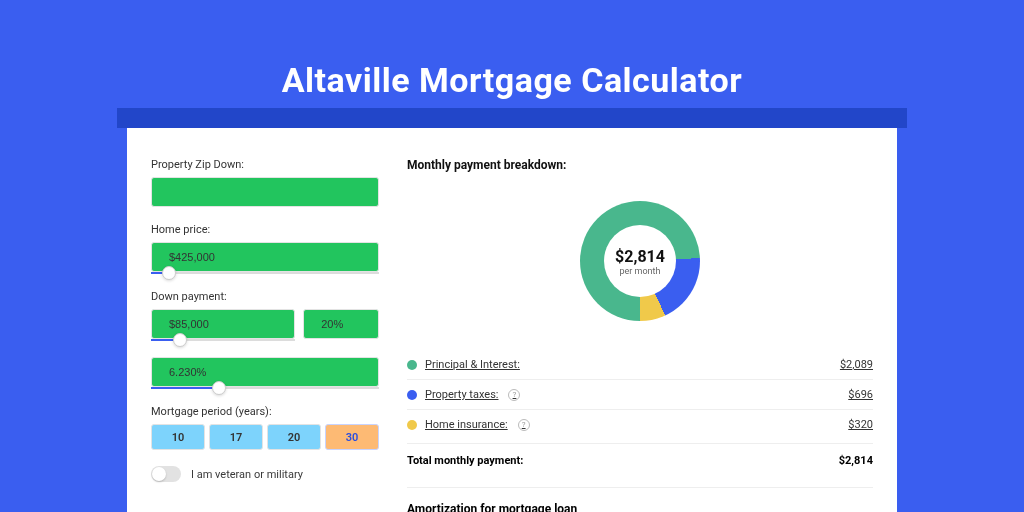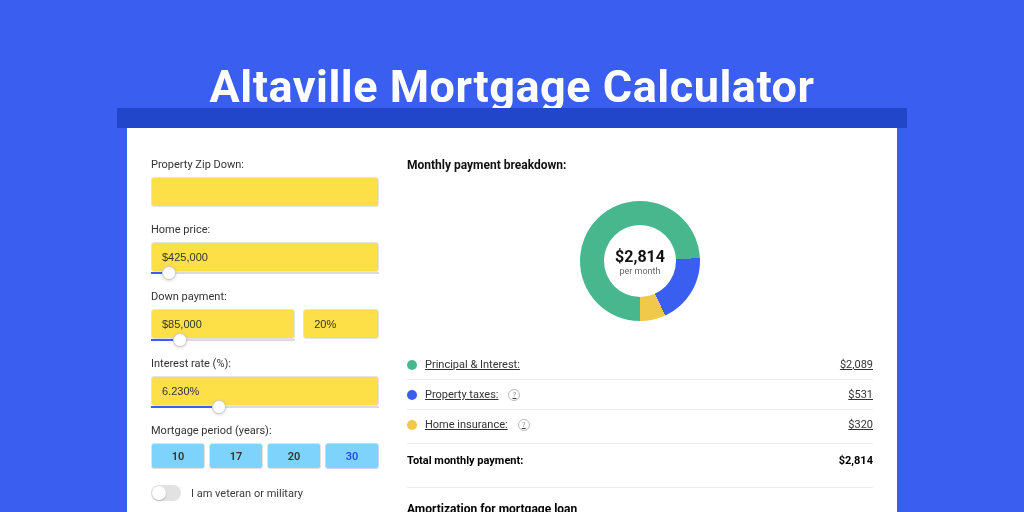--- a/index.html
+++ b/index.html
@@ -7,21 +7,21 @@
     font-family: -apple-system, BlinkMacSystemFont, "Segoe UI", Roboto, Helvetica, Arial, sans-serif;
     background: #3a5ef0;
     width: 1024px;
     height: 512px;
     overflow: hidden;
     position: relative;
   }
   .page-title {
     text-align: center;
     color: #fff;
-    font-size: 45px;
+    font-size: 34px;
     font-weight: 700;
     padding-top: 60px;
     padding-bottom: 28px;
     letter-spacing: 0.5px;
   }
   .shadow-bar {
     position: absolute;
     top: 108px;
     left: 50%;
     transform: translateX(-50%);
@@ -52,24 +52,24 @@
   .field-label {
     font-size: 11px;
     color: #333;
     margin-bottom: 6px;
   }
   .text-input {
     width: 100%;
     height: 30px;
     border: 1px solid #e3e3e3;
     border-radius: 3px;
-    padding: 0 10px;
+    padding: 0 17px;
     font-size: 11px;
     color: #333;
-    background: #fde047;
+    background: #22c55e;
   }
   .field-block { margin-bottom: 16px; }
   .slider-track {
     position: relative;
     height: 2px;
     background: #dcdcdc;
     margin-top: 0px;
   }
   .slider-fill {
     position: absolute;
@@ -96,21 +96,21 @@
     border: 1px solid #e3e3e3;
     background: #7dd3fc;
     font-size: 11px;
     color: #333;
     border-radius: 3px;
     display: flex; align-items: center; justify-content: center;
     cursor: pointer;
     font-weight: 600;
   }
   .period-btn.active {
-    background: #7dd3fc;
+    background: #fdba74;
     border-color: #c7d3ff;
     color: #2a4de0;
   }
   .toggle-row { display: flex; align-items: center; gap: 10px; margin-top: 14px; }
   .toggle {
     width: 30px; height: 16px;
     background: #e2e2e2;
     border-radius: 10px;
     position: relative;
   }
@@ -218,21 +218,20 @@
             <div class="slider-thumb" style="left:20%"></div>
           </div>
         </div>
         <div class="right-side">
           <input type="text" class="text-input" value="20%" style="">
         </div>
       </div>
     </div>
 
     <div class="field-block">
-      <div class="field-label">Interest rate (%):</div>
       <input type="text" class="text-input" value="6.230%" style="">
       <div class="slider-track">
         <div class="slider-fill" style="width:30%"></div>
         <div class="slider-thumb" style="left:30%"></div>
       </div>
     </div>
 
     <div class="field-block">
       <div class="field-label">Mortgage period (years):</div>
       <div class="period-row" id="period-row">
@@ -270,21 +269,21 @@
             <span>Principal &amp; Interest:</span>
           </div>
           <span>$2,089</span>
         </div>
         <div class="legend-row">
           <div class="legend-left">
             <span class="dot" style="background: rgb(58, 94, 240);"></span>
             <span>Property taxes:</span>
             <span class="info-icon">?</span>
           </div>
-          <span>$531</span>
+          <span>$696</span>
         </div>
         <div class="legend-row">
           <div class="legend-left">
             <span class="dot" style="background: rgb(240, 201, 74);"></span>
             <span>Home insurance:</span>
             <span class="info-icon">?</span>
           </div>
           <span>$320</span>
         </div>
       </div>

